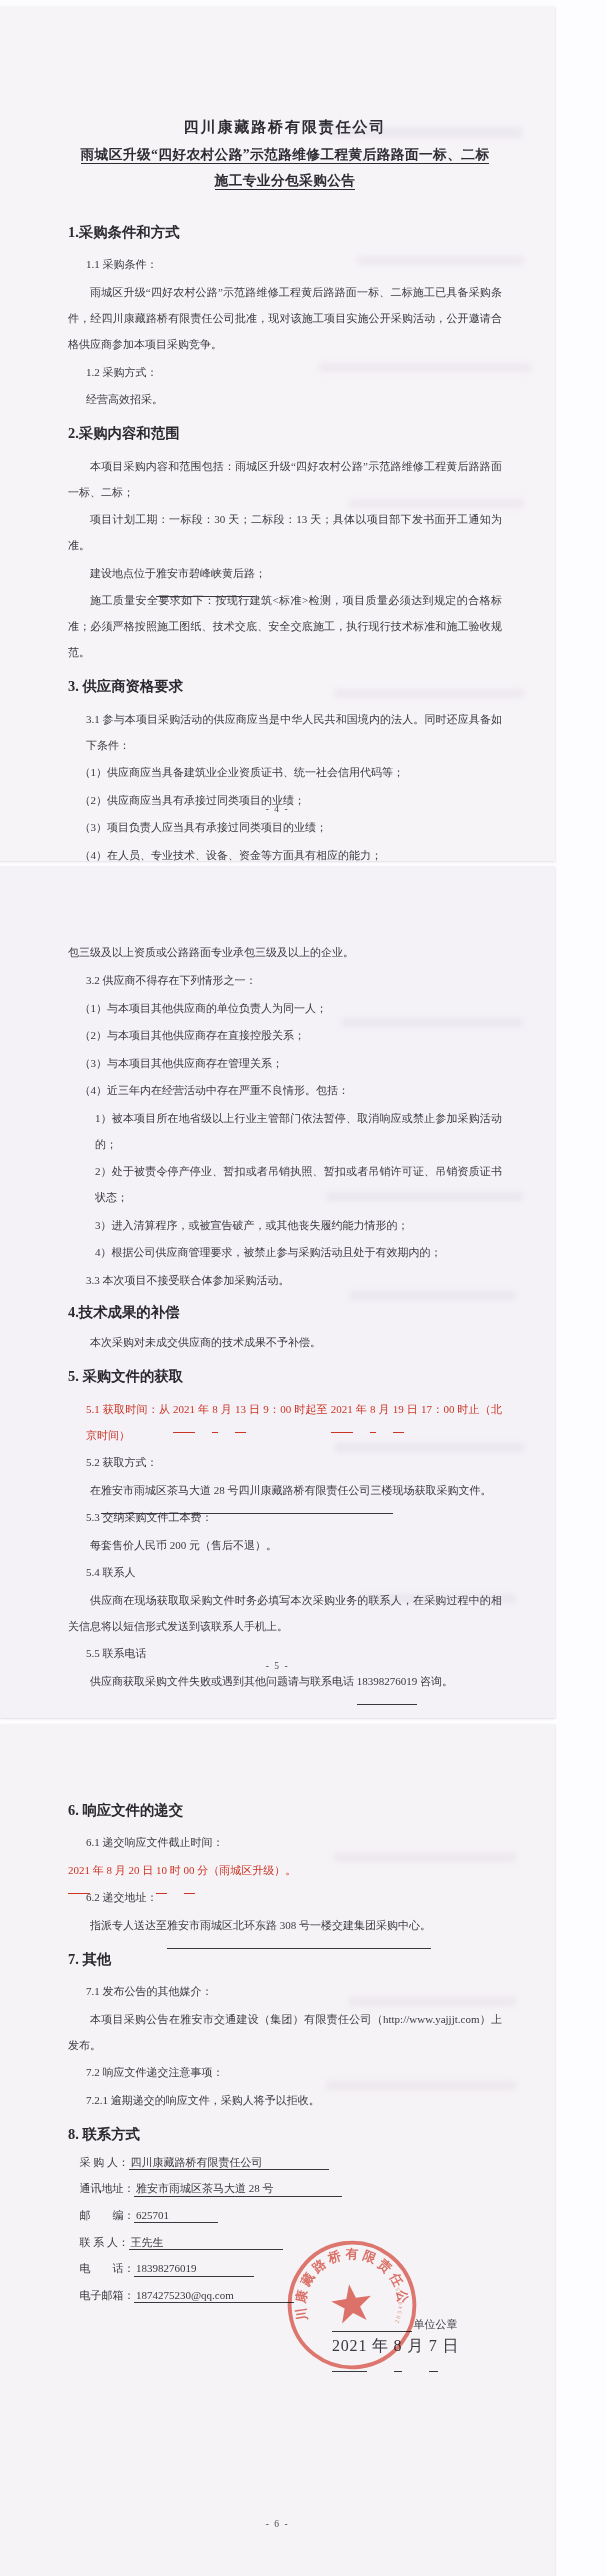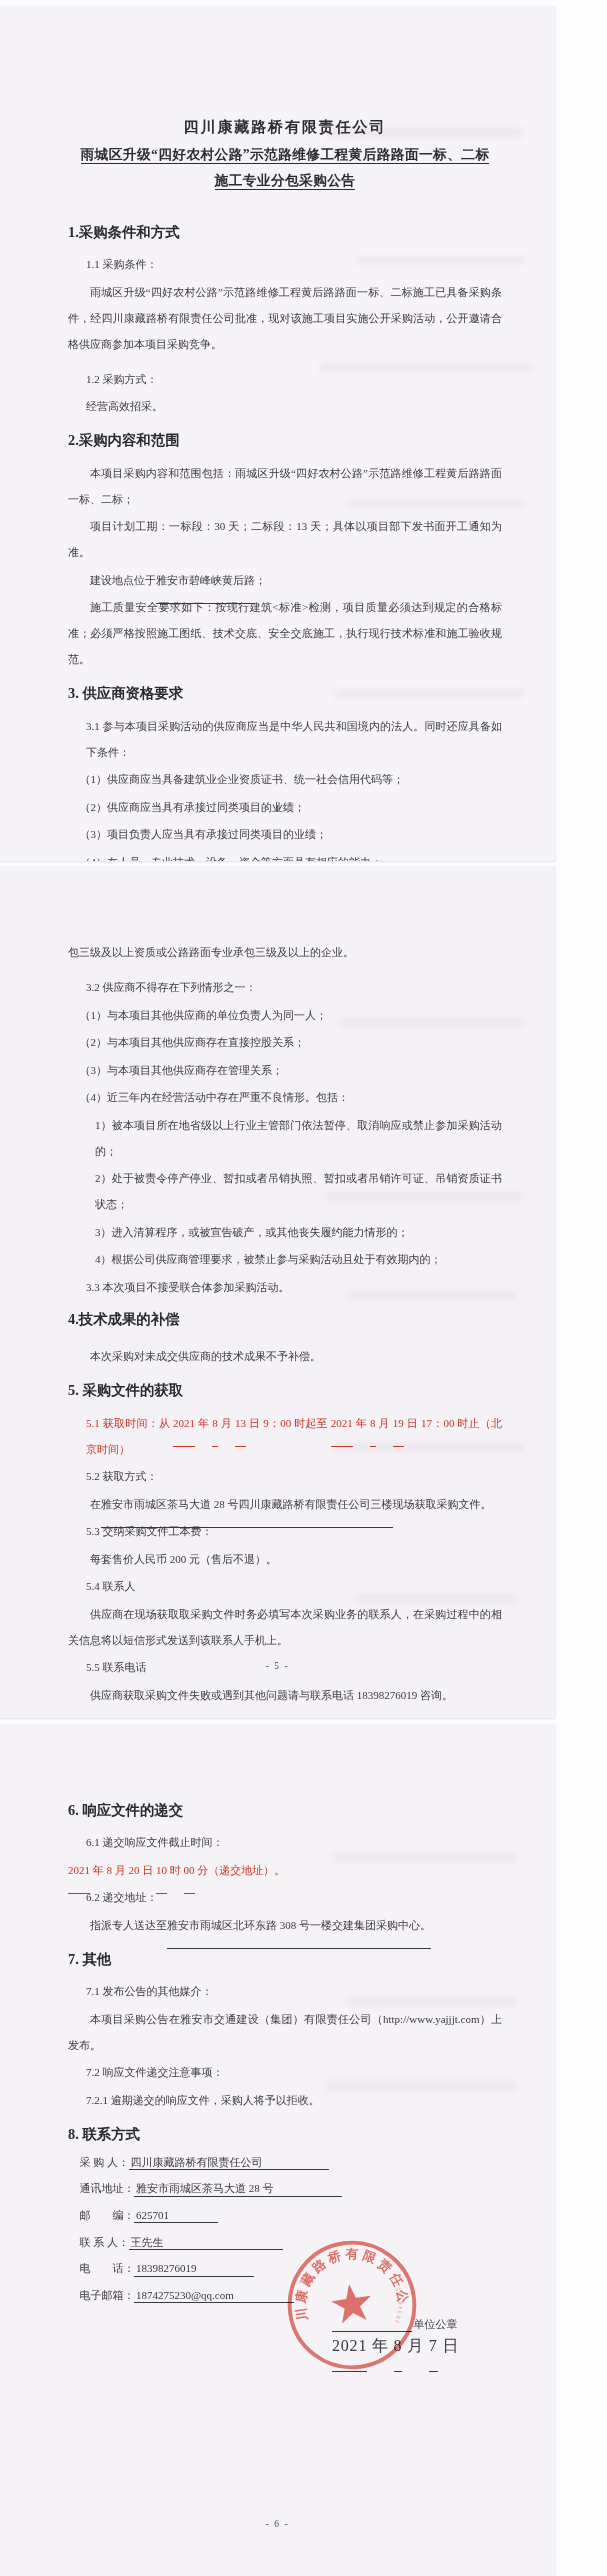--- a/index.html
+++ b/index.html
@@ -12,21 +12,21 @@
   .content{padding:0 53px 0 68px;}
   .company{padding-top:111px;text-align:center;font-size:15px;font-weight:bold;letter-spacing:1.9px;color:#2d2c33;line-height:20px;}
   .doc-title{text-align:center;font-size:13.7px;font-weight:bold;line-height:26px;color:#2d2c33;letter-spacing:0.4px;}
   .doc-title .tspan{border-bottom:1.1px solid #2d2c33;padding-bottom:1.5px;}
   .h{font-size:14.4px;font-weight:bold;line-height:30px;color:#2b2a30;margin:0;}
   .p{font-size:11px;line-height:26px;margin:0;text-align:justify;color:#3a383f;}
   .ind{text-indent:2em;}
   .m1{margin-left:11.4px;}
   .m2{margin-left:18px;}
   .m3{margin-left:27px;}
-  .mt2{margin-top:1.5px;} .mt4{margin-top:9px;} .mt6{margin-top:4.6px;} .mt8{margin-top:6px;} .mt30{margin-top:23px;}
+  .mt2{margin-top:1.5px;} .mt4{margin-top:2px;} .mt6{margin-top:4.6px;} .mt8{margin-top:6px;} .mt30{margin-top:23px;}
   .red{color:#cb3425;}
   .u{border-bottom:0.8px solid currentColor;padding-bottom:17px;}
   .pageno{position:absolute;left:0;right:0;bottom:47px;text-align:center;font-size:9.5px;color:#4b4950;letter-spacing:1.5px;}
   .contact-row{font-size:11px;line-height:26.6px;margin:0 0 0 11.4px;color:#3a383f;}
   .contact-label{white-space:pre;}
   .contact-value{display:inline-block;border-bottom:0.9px solid #3a383f;padding:0 3px 0 1.5px;line-height:14.4px;}
   .w0{min-width:196px;} .w1{min-width:203px;} .w2{min-width:79px;} .w3{min-width:150px;} .w4{min-width:115px;} .w5{min-width:155px;font-family:Liberation Serif, serif;}
   .seal{position:absolute;left:285px;top:514px;width:134px;height:134px;mix-blend-mode:multiply;opacity:.88;transform:rotate(-8deg);z-index:3;}
   .seal-label-row{position:absolute;left:332px;top:593px;display:flex;align-items:flex-end;z-index:2;}
   .seal-line{display:inline-block;width:80px;border-bottom:0.9px solid #3a383f;height:12px;}
@@ -109,21 +109,21 @@
     <div class="pageno">- 5 -</div>
   </div>
 
   <div class="page page3">
     <div class="smudge" style="left:334px;top:129px;width:182px;height:9px;"></div>
     <div class="smudge" style="left:349px;top:273px;width:167px;height:9px;"></div>
     <div class="smudge" style="left:326px;top:357px;width:190px;height:9px;"></div>
     <div class="content" style="padding-top:71px;">
       <p class="h">6. 响应文件的递交</p>
       <p class="p m2 mt6">6.1 递交响应文件截止时间：</p>
-      <p class="p red mt2"><span class="u">2021</span><span> 年 8 月 20 日 </span><span class="u">10</span><span> 时 </span><span class="u">00</span><span> 分（递交地址）。</span></p>
+      <p class="p red mt2"><span class="u">2021</span><span> 年 8 月 20 日 </span><span class="u">10</span><span> 时 </span><span class="u">00</span><span> 分（雨城区升级）。</span></p>
       <p class="p m2 mt2">6.2 递交地址：</p>
       <p class="p ind mt2"><span>指派专人送达至</span><span class="u">雅安市雨城区北环东路 308 号一楼交建集团采购中心。</span></p>
 
       <p class="h mt8">7. 其他</p>
       <p class="p m2 mt6">7.1 发布公告的其他媒介：</p>
       <p class="p ind mt2">本项目采购公告在雅安市交通建设（集团）有限责任公司（http://www.yajjjt.com）上发布。</p>
       <p class="p m2 mt2">7.2 响应文件递交注意事项：</p>
       <p class="p m2 mt2">7.2.1 逾期递交的响应文件，采购人将予以拒收。</p>
 
       <p class="h mt8">8. 联系方式</p>

